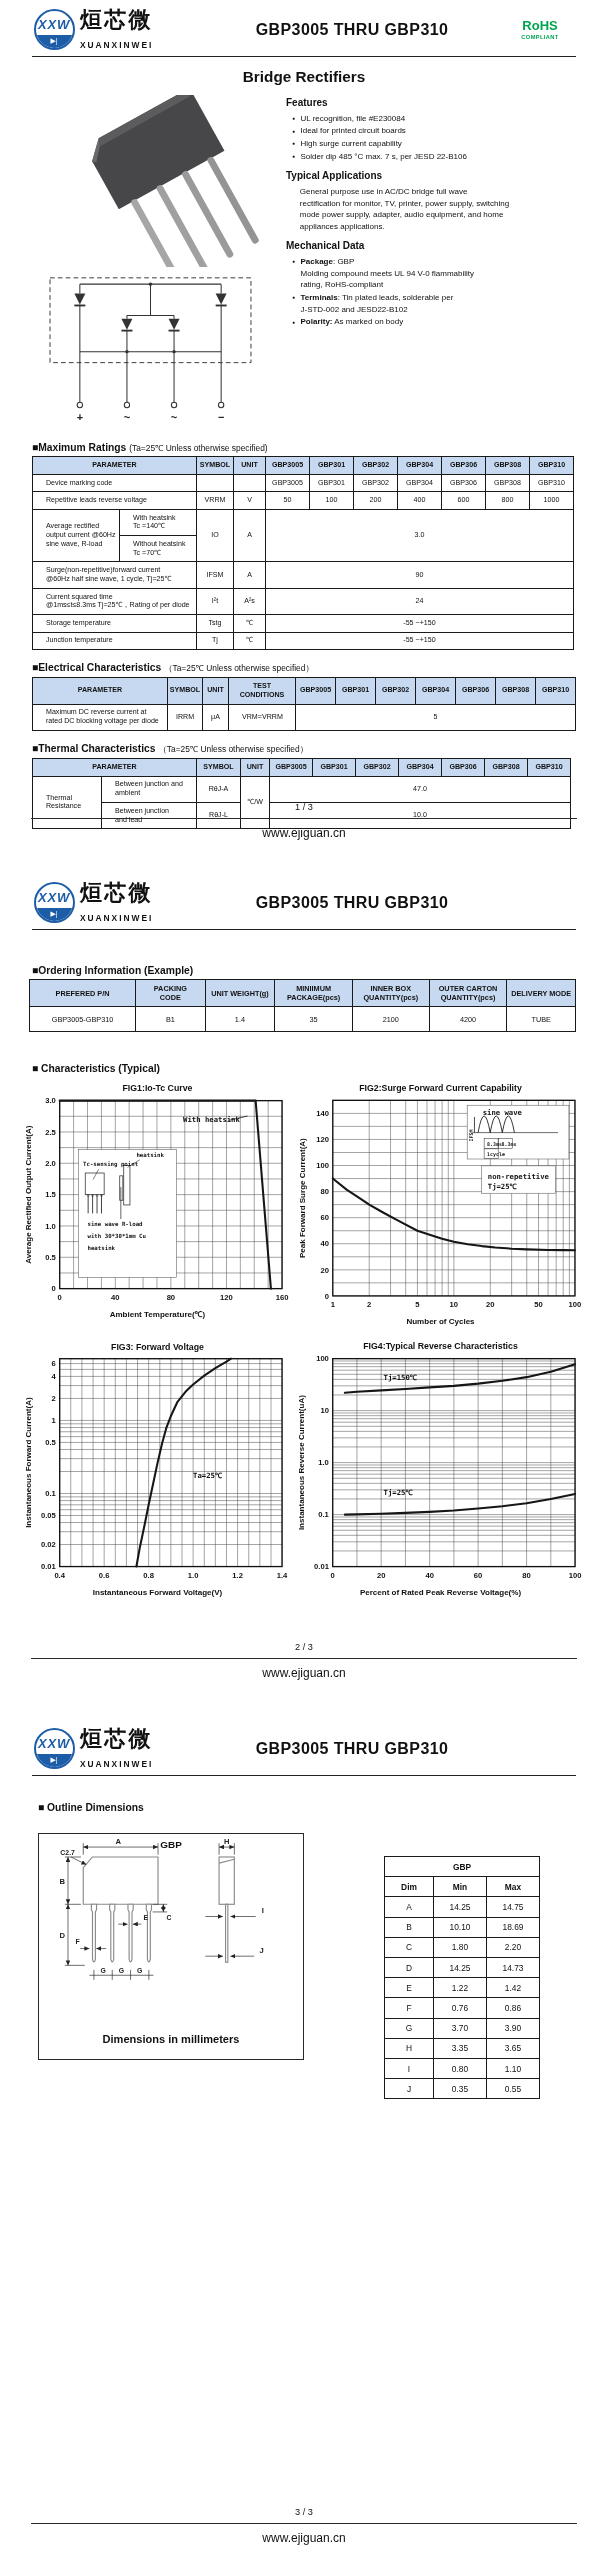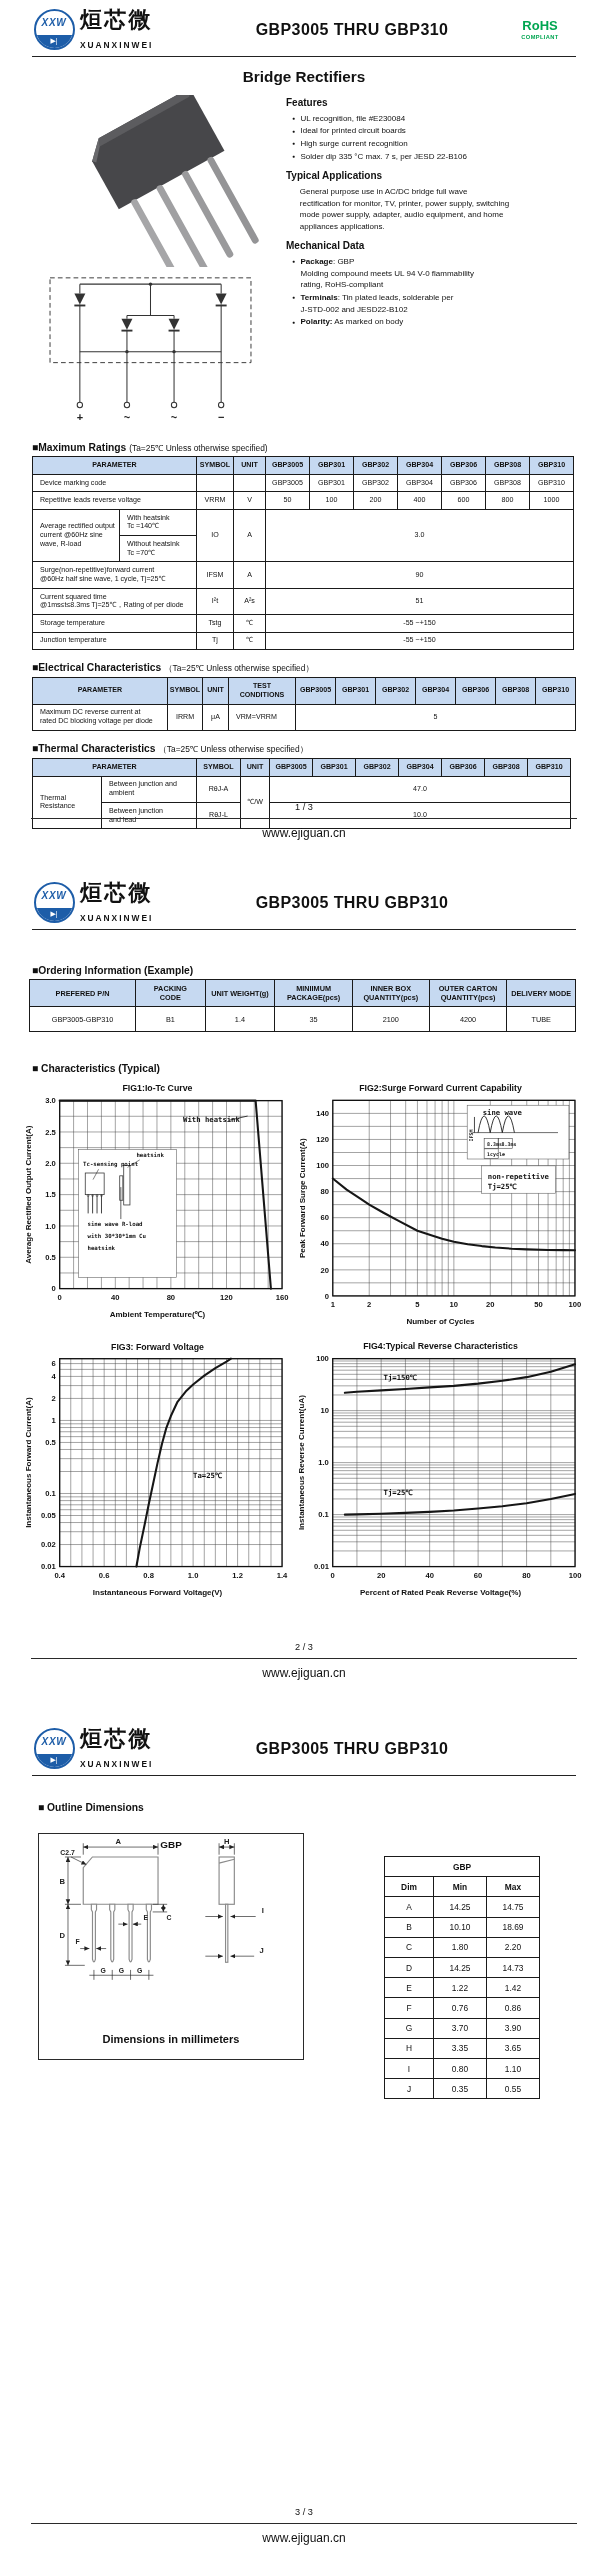--- a/index.html
+++ b/index.html
@@ -4,21 +4,21 @@
 <style>
   html,body{margin:0;padding:0;background:#fff;}
   body{width:608px;font-family:"Liberation Sans",sans-serif;color:#111;}
   .page{position:relative;width:608px;overflow:hidden;background:#fff;}
   #p1{height:851px;} #p2{height:840px;} #p3{height:885px;}
 
   
   .hdr{display:flex;align-items:center;margin:0 32px;padding:9.2px 1.5px 6.1px 1.5px;border-bottom:1.9px solid #222;}
   .logo{display:flex;align-items:center;gap:5.4px;min-width:165px;}
   .logo-circle{position:relative;width:41px;height:41px;border-radius:50%;border:2.7px solid #1d5da8;box-sizing:border-box;overflow:hidden;background:#fff;flex:none;}
-  .logo-xxw{position:absolute;top:6.1px;left:0;right:0;text-align:center;color:#1d5da8;font-weight:800;font-style:italic;font-size:10px;letter-spacing:0.8px;}
+  .logo-xxw{position:absolute;top:6.1px;left:0;right:0;text-align:center;color:#1d5da8;font-weight:800;font-style:italic;font-size:13px;letter-spacing:0.8px;}
   .logo-chord{position:absolute;bottom:0;left:-2.3px;right:-2.3px;height:13px;background:#1d5da8;display:flex;align-items:center;justify-content:center;color:#fff;font-size:6.9px;line-height:1;}
   .logo-text .cn{font-size:22px;font-weight:700;letter-spacing:2.3px;font-family:"DejaVu Sans",sans-serif;line-height:1;}
   .logo-text .en{font-size:8.4px;letter-spacing:2px;font-weight:600;margin-top:9px;}
   .hdr-title{flex:1;text-align:center;font-size:16px;font-weight:700;letter-spacing:0.4px;}
   .rohs{width:69px;text-align:center;}
   .rohs .r1{color:#00a651;font-weight:800;font-size:13px;line-height:1;}
   .rohs .r2{color:#00a651;font-weight:700;font-size:5.7px;letter-spacing:0.4px;margin-top:1.5px;}
   .rohs-spacer{width:69px;}
 
   
@@ -38,21 +38,21 @@
   ul.blist li::before{content:"●";position:absolute;left:0;top:2.3px;font-size:5px;}
   .indent{padding-left:13.8px;white-space:pre-line;}
   .mech span{white-space:pre-line;}
 
   .sec{margin:12.2px 32px 3.1px 32px;font-size:10.3px;font-weight:700;}
   .sec .sub{font-weight:400;font-size:8.4px;}
 
   table.tbl{border-collapse:collapse;margin:3.1px 32px;font-size:7.1px;line-height:1.25;table-layout:fixed;}
   .tbl th,.tbl td{border:0.9px solid #1a1a1a;padding:3.8px 1.5px;text-align:center;white-space:pre-line;overflow:hidden;}
   .tbl th{background:#c6d9f1;font-weight:700;}
-  .tbl .pl{text-align:left;padding-left:7px;}
+  .tbl .pl{text-align:left;padding-left:13px;}
 
   table.dimtbl{border-collapse:collapse;font-size:8.4px;table-layout:fixed;width:155px;}
   .dimtbl th,.dimtbl td{border:1px solid #1a1a1a;padding:4.6px 1.5px;text-align:center;background:#fff;font-weight:400;}
   .dimtbl th{font-weight:700;}
 
   
   .charts{margin:4.6px 23px 0 23px;}
   .chartrow{display:flex;justify-content:space-between;align-items:flex-start;}
   .chart{flex:none;}
   .tick{font:700 10px "Liberation Sans",sans-serif;fill:#111;}
@@ -146,22 +146,22 @@
           <text x="180" y="193">~</text>
           <text x="240" y="193">−</text>
         </g>
       </svg>
     </div>
     <div class="col-right">
       <h3>Features</h3>
       <ul class="blist">
         <li>UL recognition, file #E230084</li>
         <li>Ideal for printed circuit boards</li>
-        <li>High surge current recognition</li>
-        <li>Solder dip 335 °C max. 7 s, per JESD 22-B106</li>
+        <li>High surge current capability</li>
+        <li>Solder dip 485 °C max. 7 s, per JESD 22-B106</li>
       </ul>
       <h3>Typical Applications</h3>
       <div class="indent">General purpose use in AC/DC bridge full wave
 rectification for monitor, TV, printer, power supply, switching
 mode power supply, adapter, audio equipment, and home
 appliances applications.</div>
       <h3>Mechanical Data</h3>
       <ul class="blist mech">
         <li><b>Package</b><span>: GBP
 Molding compound meets UL 94 V-0 flammability
@@ -244,21 +244,21 @@
 @60Hz half sine wave, 1 cycle, Tj=25℃</td>
       <td>IFSM</td>
       <td>A</td>
       <td colspan="7">90</td>
     </tr>
     <tr>
       <td colspan="2" class="pl">Current squared time
 @1ms≤t≤8.3ms Tj=25℃，Rating of per diode</td>
       <td>I²t</td>
       <td>A²s</td>
-      <td colspan="7">51</td>
+      <td colspan="7">24</td>
     </tr>
     <tr>
       <td colspan="2" class="pl">Storage temperature</td>
       <td>Tstg</td>
       <td>℃</td>
       <td colspan="7">-55 ~+150</td>
     </tr>
     <tr>
       <td colspan="2" class="pl">Junction temperature</td>
       <td>Tj</td>

